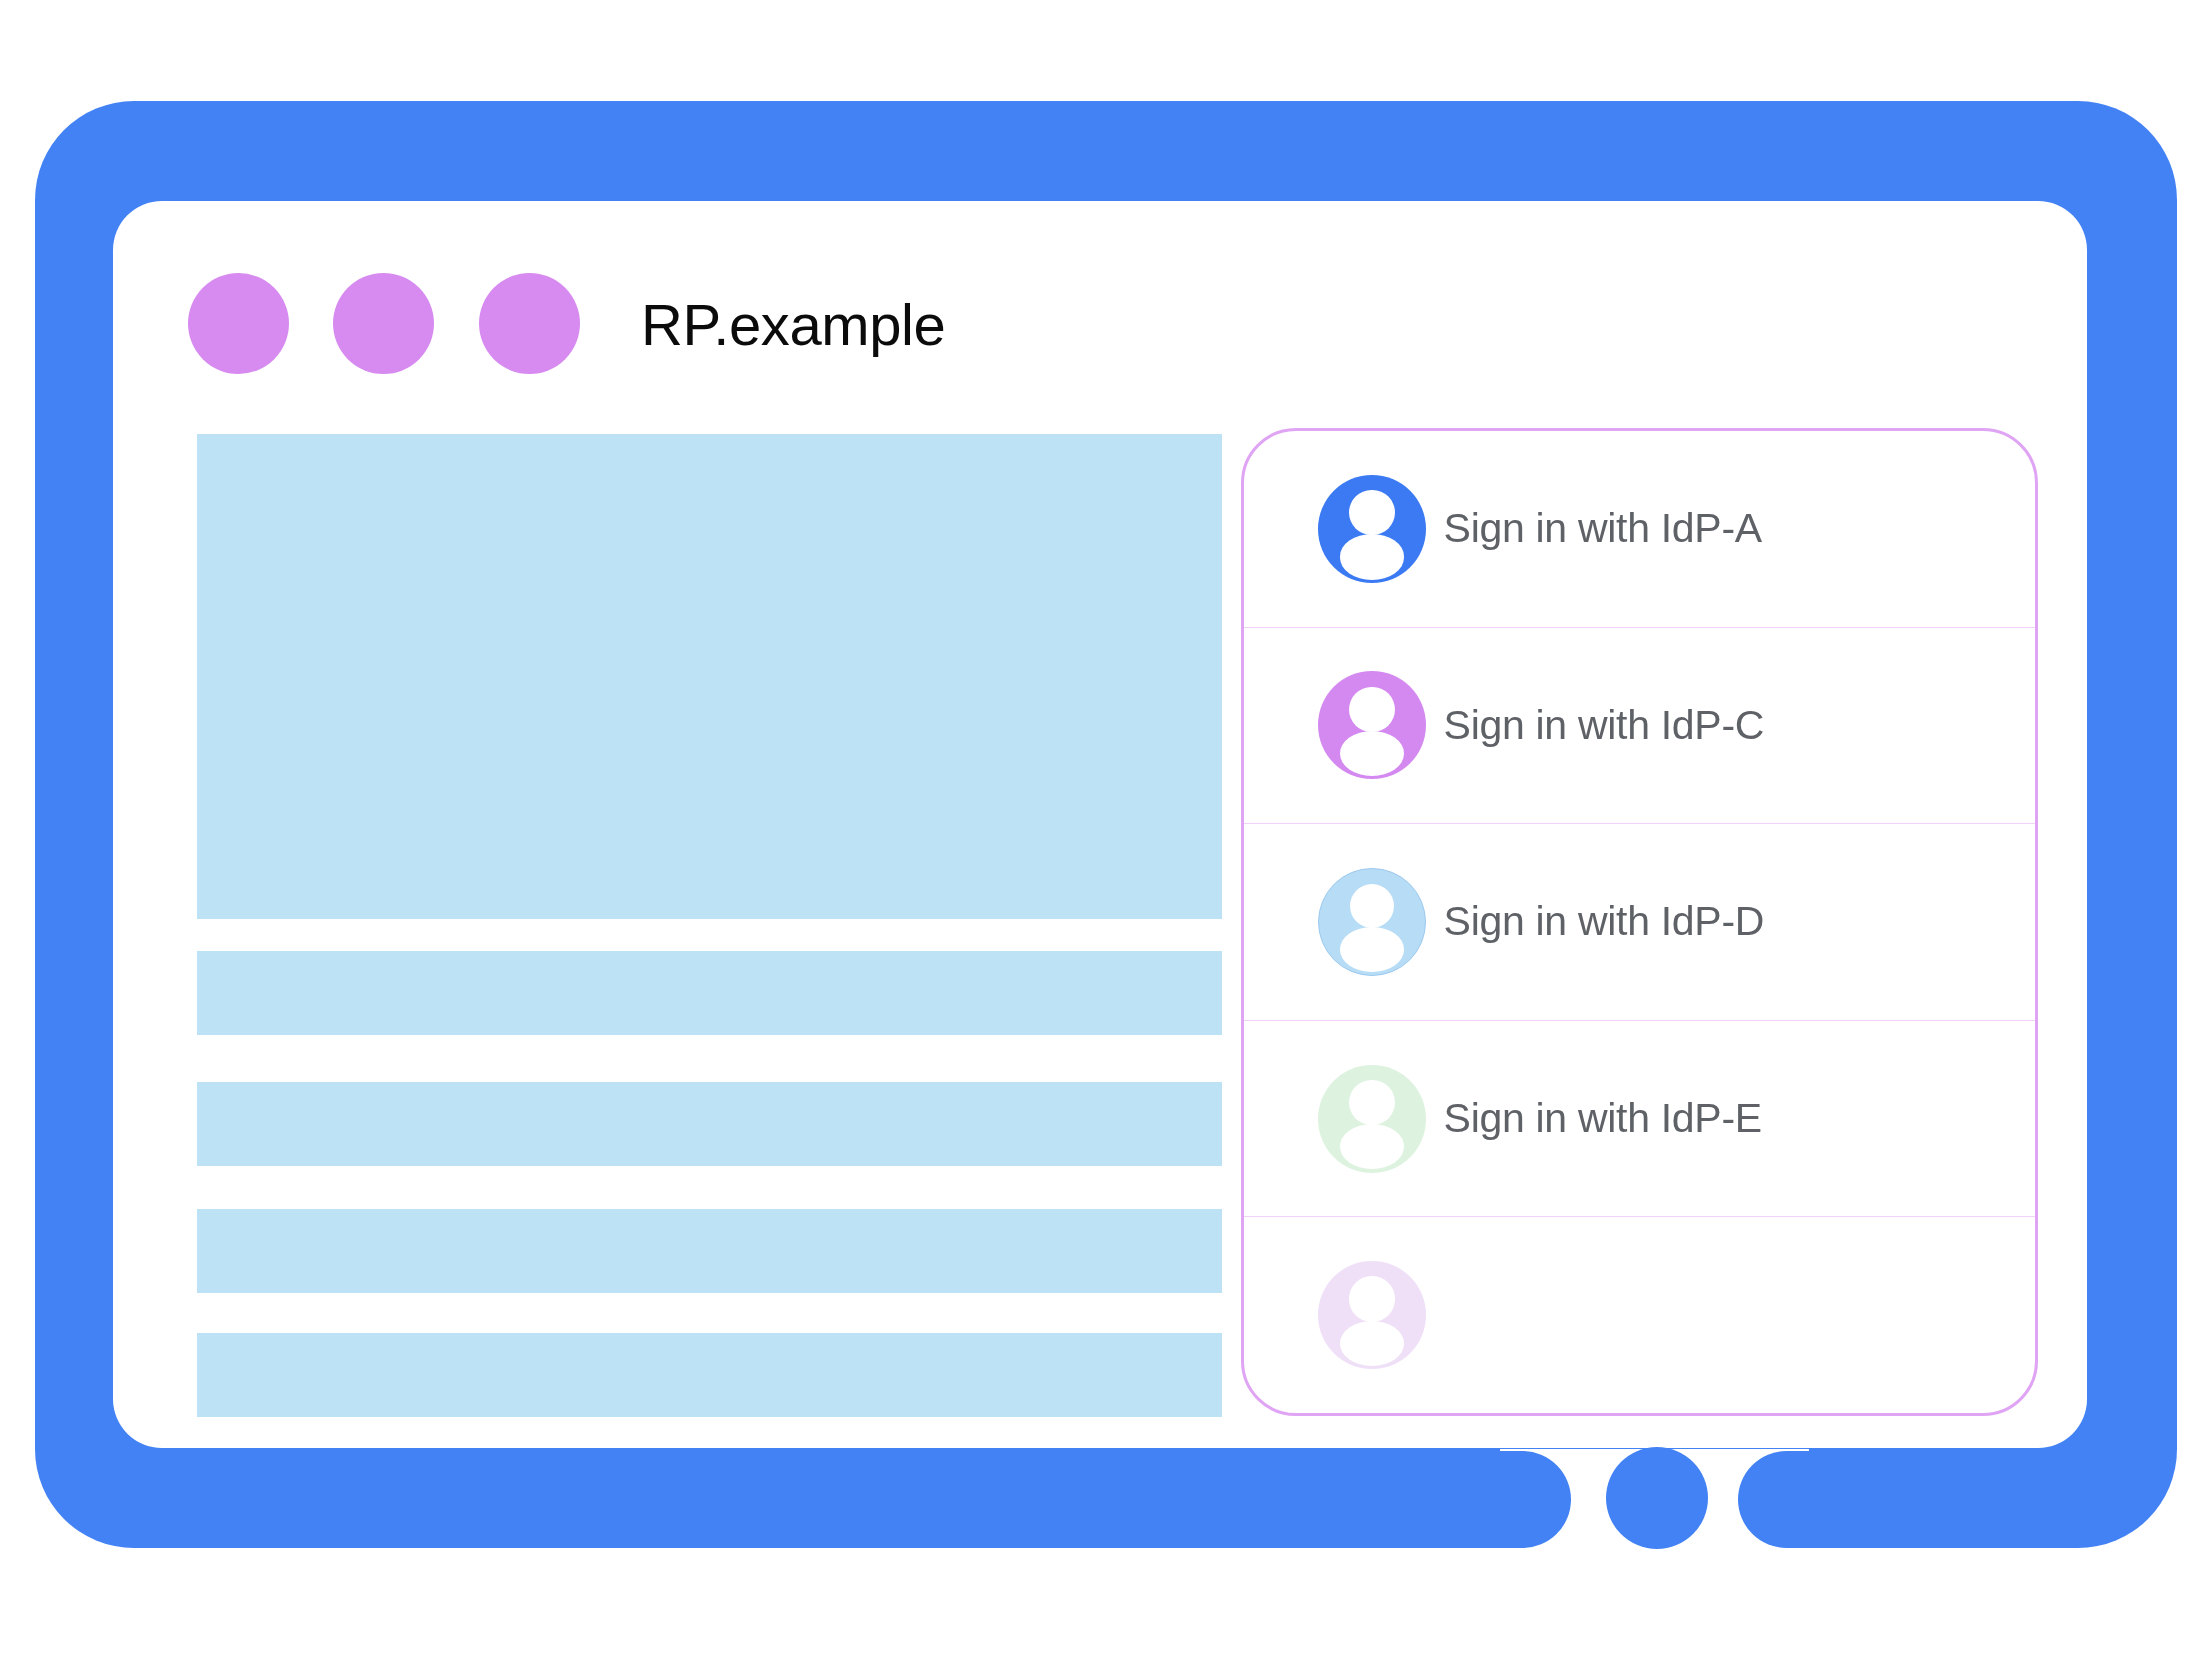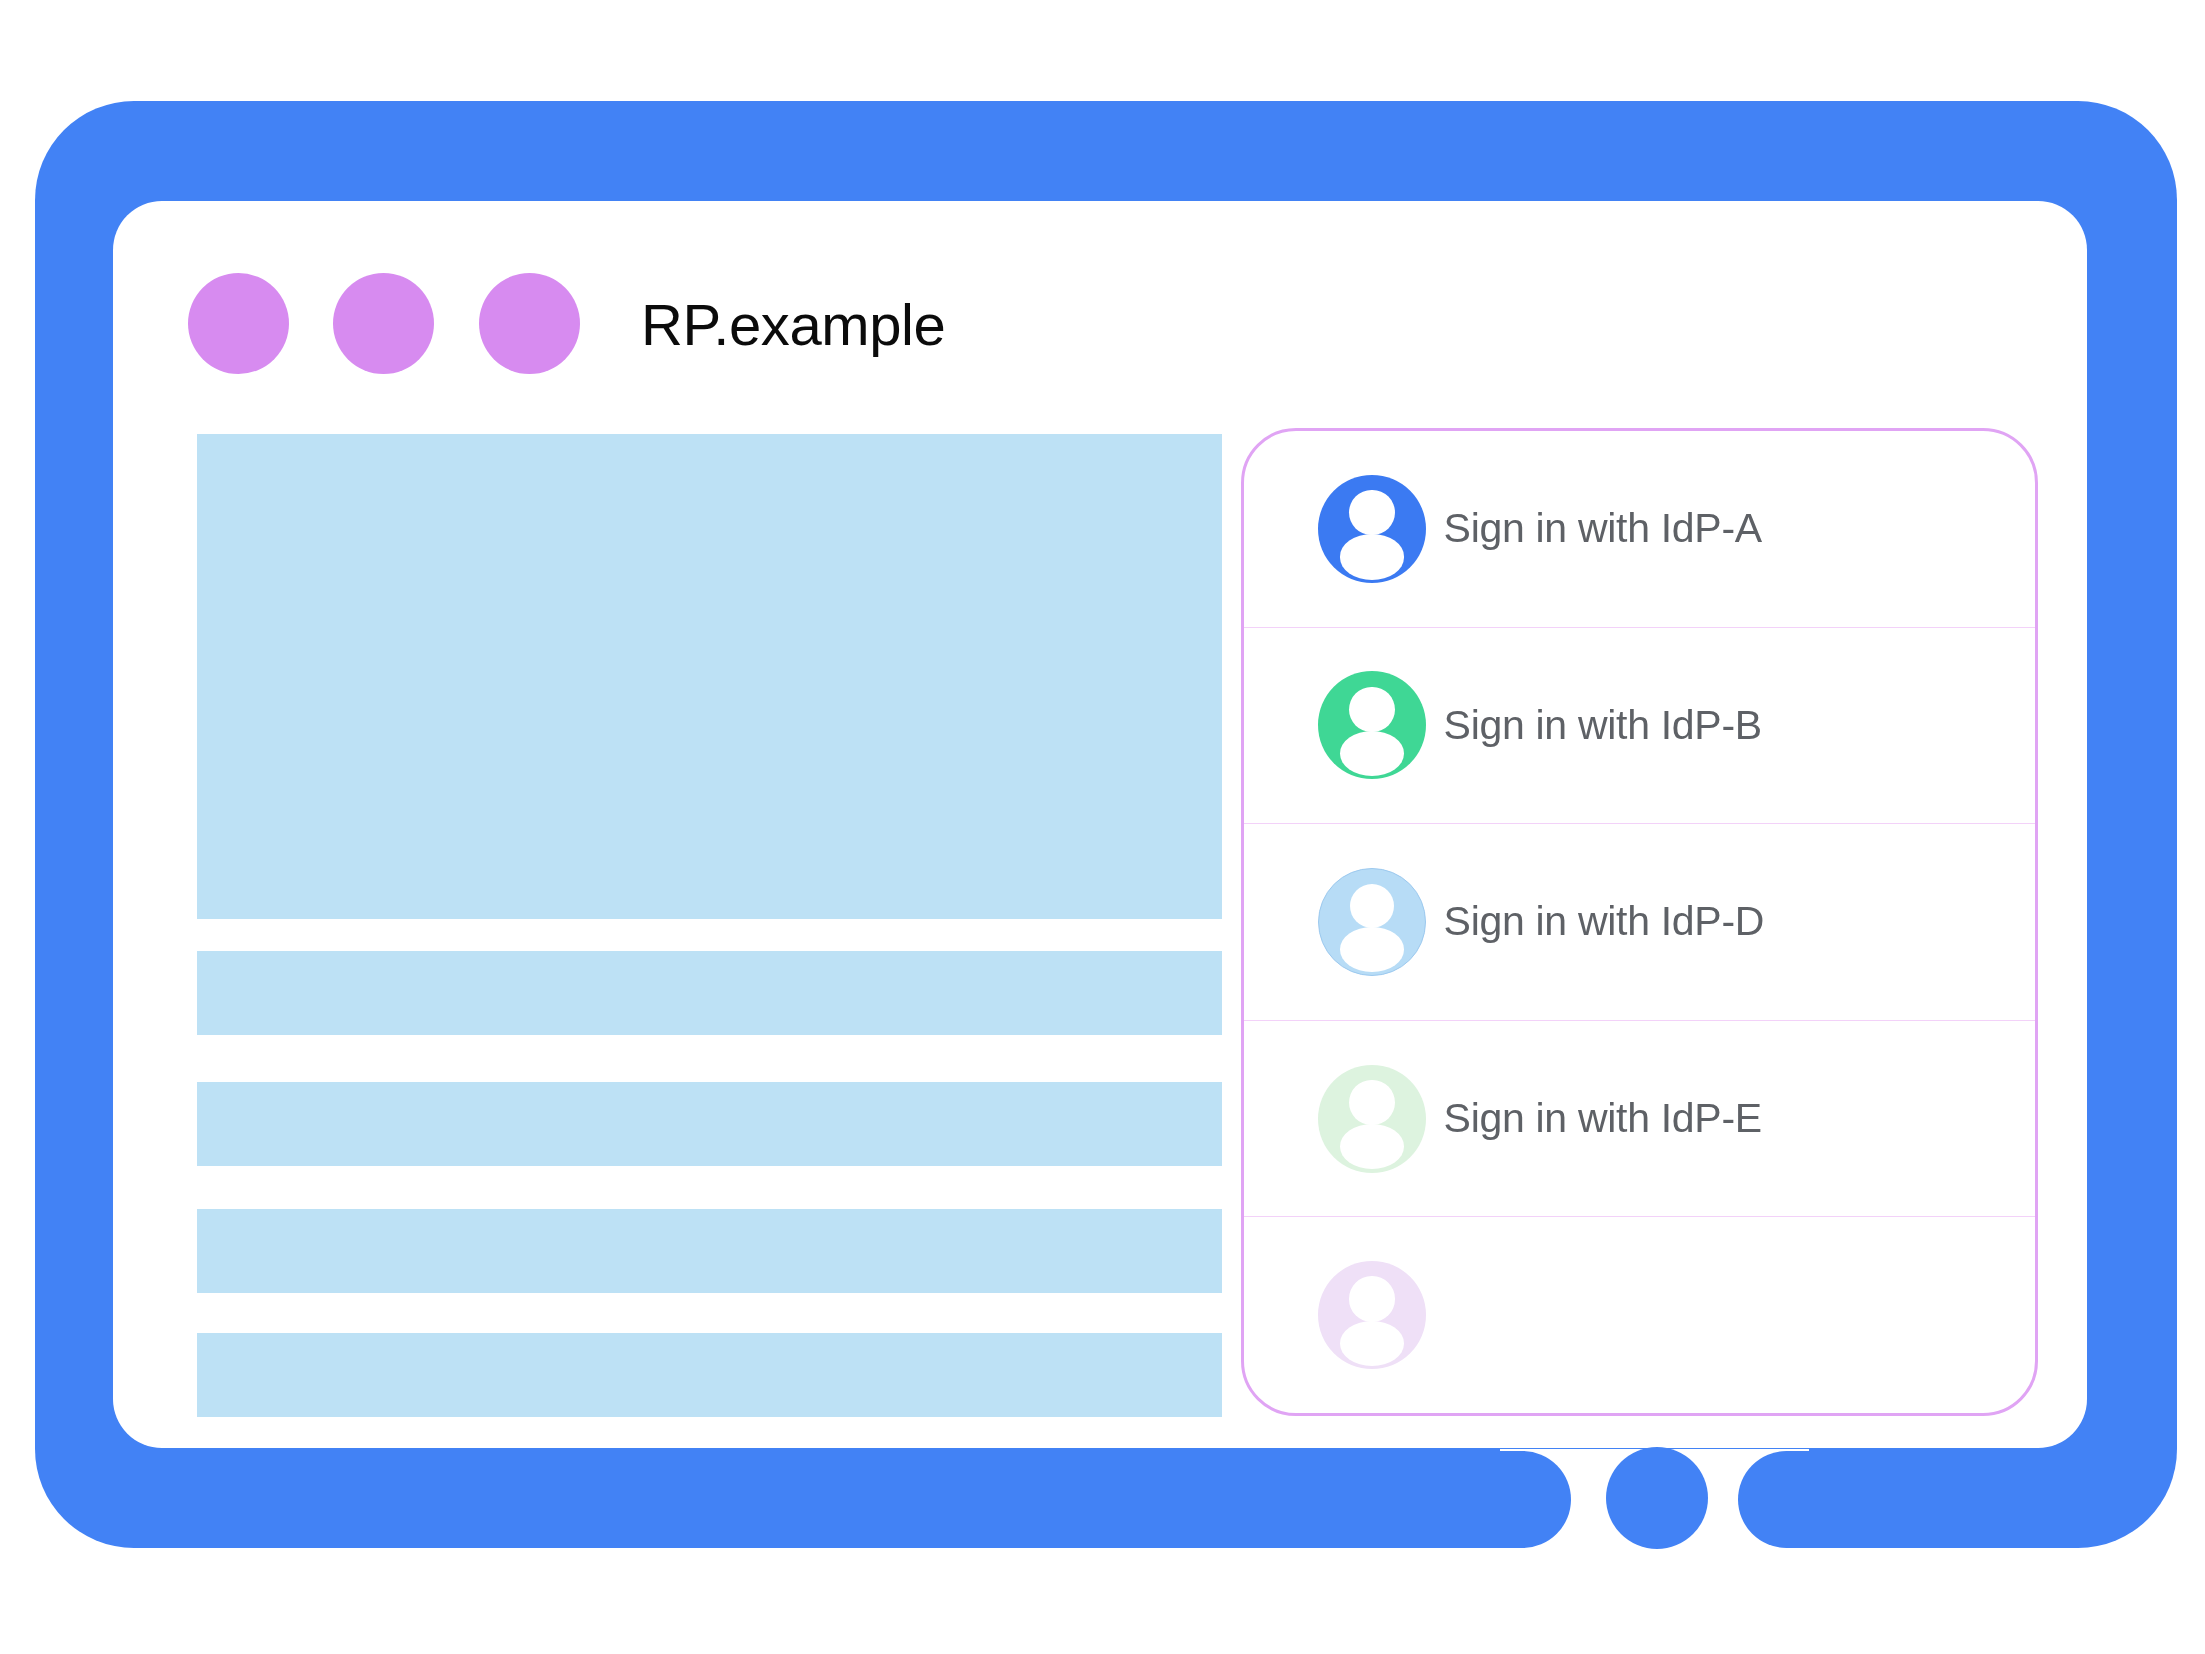--- a/index.html
+++ b/index.html
@@ -165,28 +165,28 @@
   <div class="panel">
 
     <div class="row">
       <span class="avatar" style="background-color: rgb(59, 122, 242);">
         <span class="head"></span>
         <span class="shoulders"></span>
       </span>
       <span class="label">Sign in with IdP-A</span>
     </div>
 
-    <div class="row">
-      <span class="avatar" style="background-color: rgb(63, 215, 149);">
-        <span class="head"></span>
-        <span class="shoulders"></span>
-      </span>
-      <span class="label">Sign in with IdP-B</span>
-    </div>
-
+
+    <div class="row">
+      <span class="avatar" style="background-color: rgb(212, 137, 240);">
+        <span class="head"></span>
+        <span class="shoulders"></span>
+      </span>
+      <span class="label">Sign in with IdP-C</span>
+    </div>
 
     <div class="row">
       <span class="avatar ring" style="background-color: rgb(183, 220, 246); border-color: rgb(156, 201, 239);">
         <span class="head"></span>
         <span class="shoulders"></span>
       </span>
       <span class="label">Sign in with IdP-D</span>
     </div>
 
     <div class="row">

